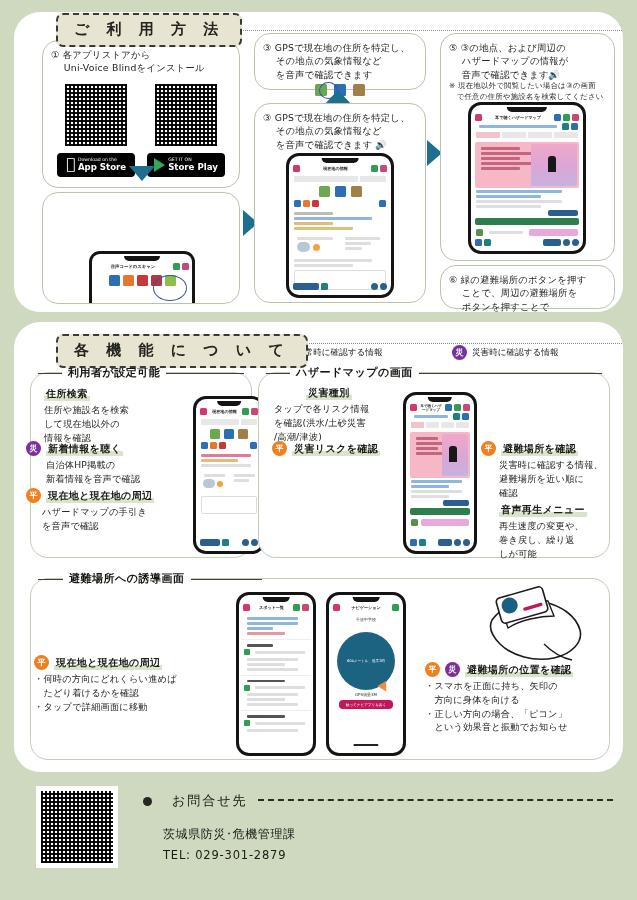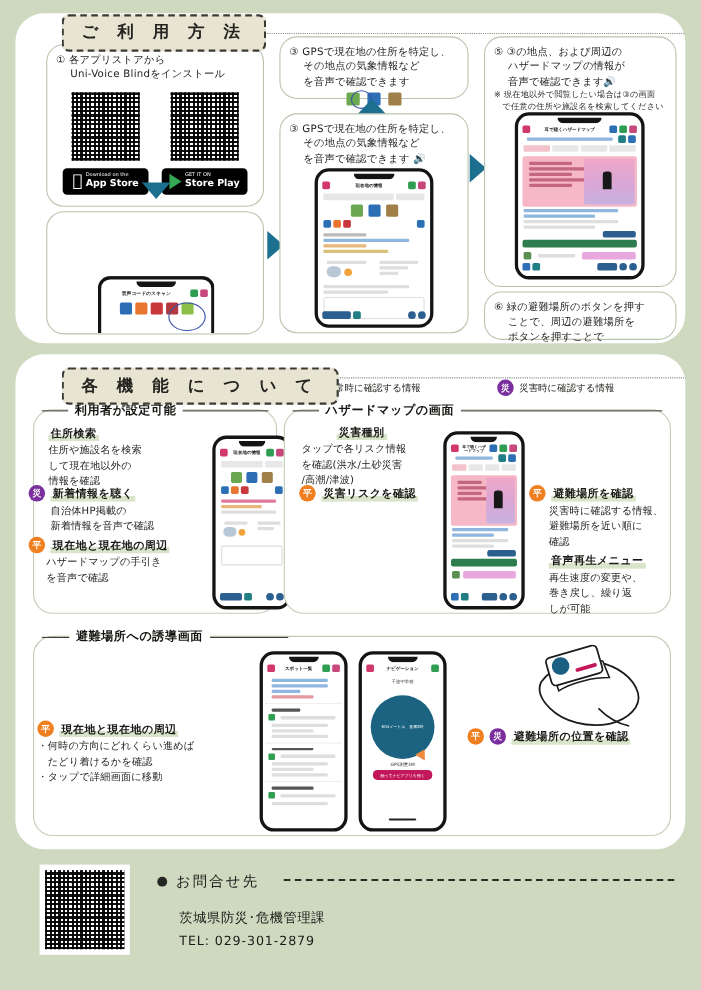--- a/index.html
+++ b/index.html
@@ -204,21 +204,21 @@
   
   .subpanel {
     position: absolute; border: 1.3px solid #c3cdb8; border-radius: 18px; background: #fff;
   }
 
   
   #contact-qr { position: absolute; left: 36px; top: 786px; width: 82px; height: 82px;
                 background:#fff; padding: 5px; }
   #contact-qr .qr { width: 100%; height: 100%; }
   .contact-dot { width: 9px; height: 9px; border-radius: 50%; background: #262622; }
-  #contact-head { position: absolute; left: 143px; top: 792px; display:flex; align-items:center; gap:8px; }
+  #contact-head { position: absolute; left: 143px; top: 792px; display:flex; align-items:center; gap:20px; }
   #contact-head .ctitle { font-size: 13px; color: #1b1b17; letter-spacing: 2px; }
   .dashes { position:absolute; left: 258px; top: 799px; width: 355px; border-top: 2.2px dashed #2b2b26; }
   #contact-org { position:absolute; left: 163px; top: 826px; font-size: 12px; color:#1b1b17; letter-spacing:.6px;}
   #contact-tel { position:absolute; left: 163px; top: 848px; font-size: 11.5px; color:#1b1b17; letter-spacing:.8px;}
 
   
   .hand-ill { position: absolute; }
 </style>
 </head>
 <body>
@@ -695,20 +695,24 @@
   <rect x="38" y="22" width="20" height="3.4" rx="1.6" fill="#c2185b" transform="rotate(-16 38 19)"></rect>
   <path d="M60 58 C68 66 78 72 88 74" fill="none" stroke="#1b1b1b" stroke-width="1.4"></path>
 </svg>
 
 <div style="position:absolute; left:425px; top:662px; width:190px;">
   <div class="featrow">
     <span class="badge hei">平</span>
     <span class="badge sai">災</span>
     <span class="feat-title">避難場所の位置を確認</span>
   </div>
+  <div class="feat-body">・スマホを正面に持ち、矢印の
+　方向に身体を向ける
+・正しい方向の場合、「ピコン」
+　という効果音と振動でお知らせ</div>
 </div>
 
 <div id="contact-qr">
   <div class="qr"></div>
 </div>
 <div id="contact-head">
   <span class="contact-dot"></span>
   <span class="ctitle">お問合せ先</span>
 </div>
 <div class="dashes"></div>

